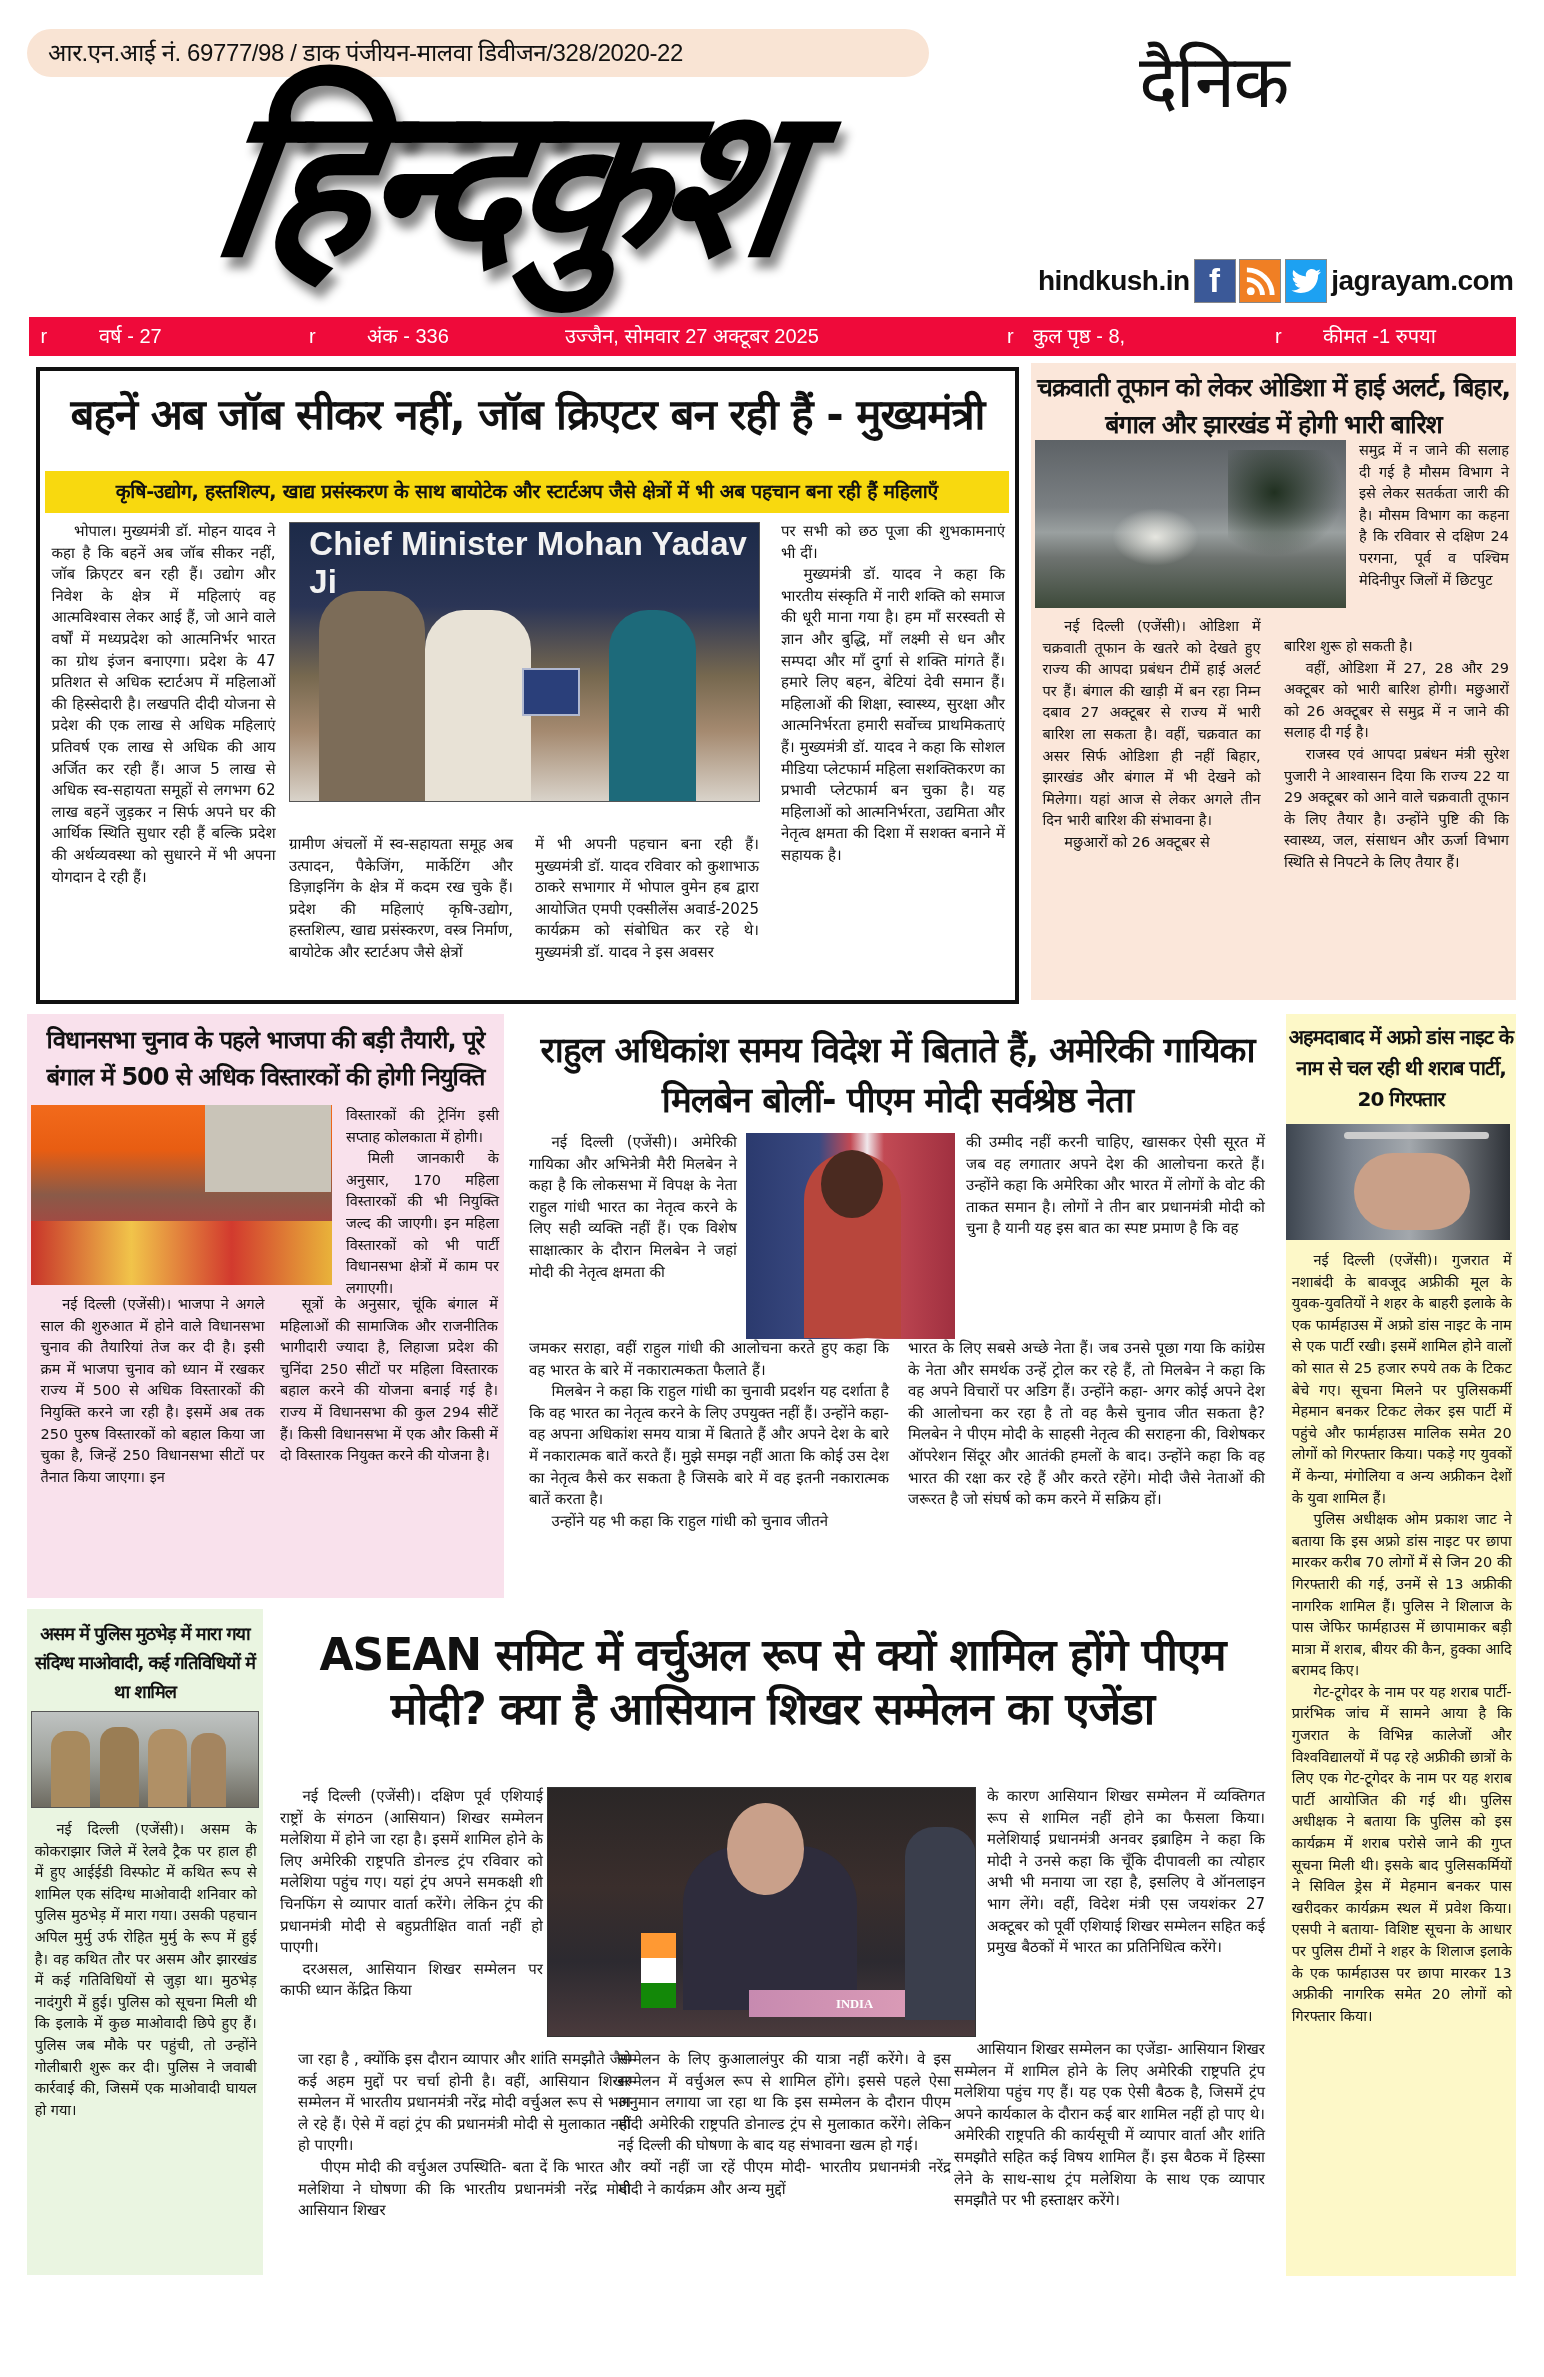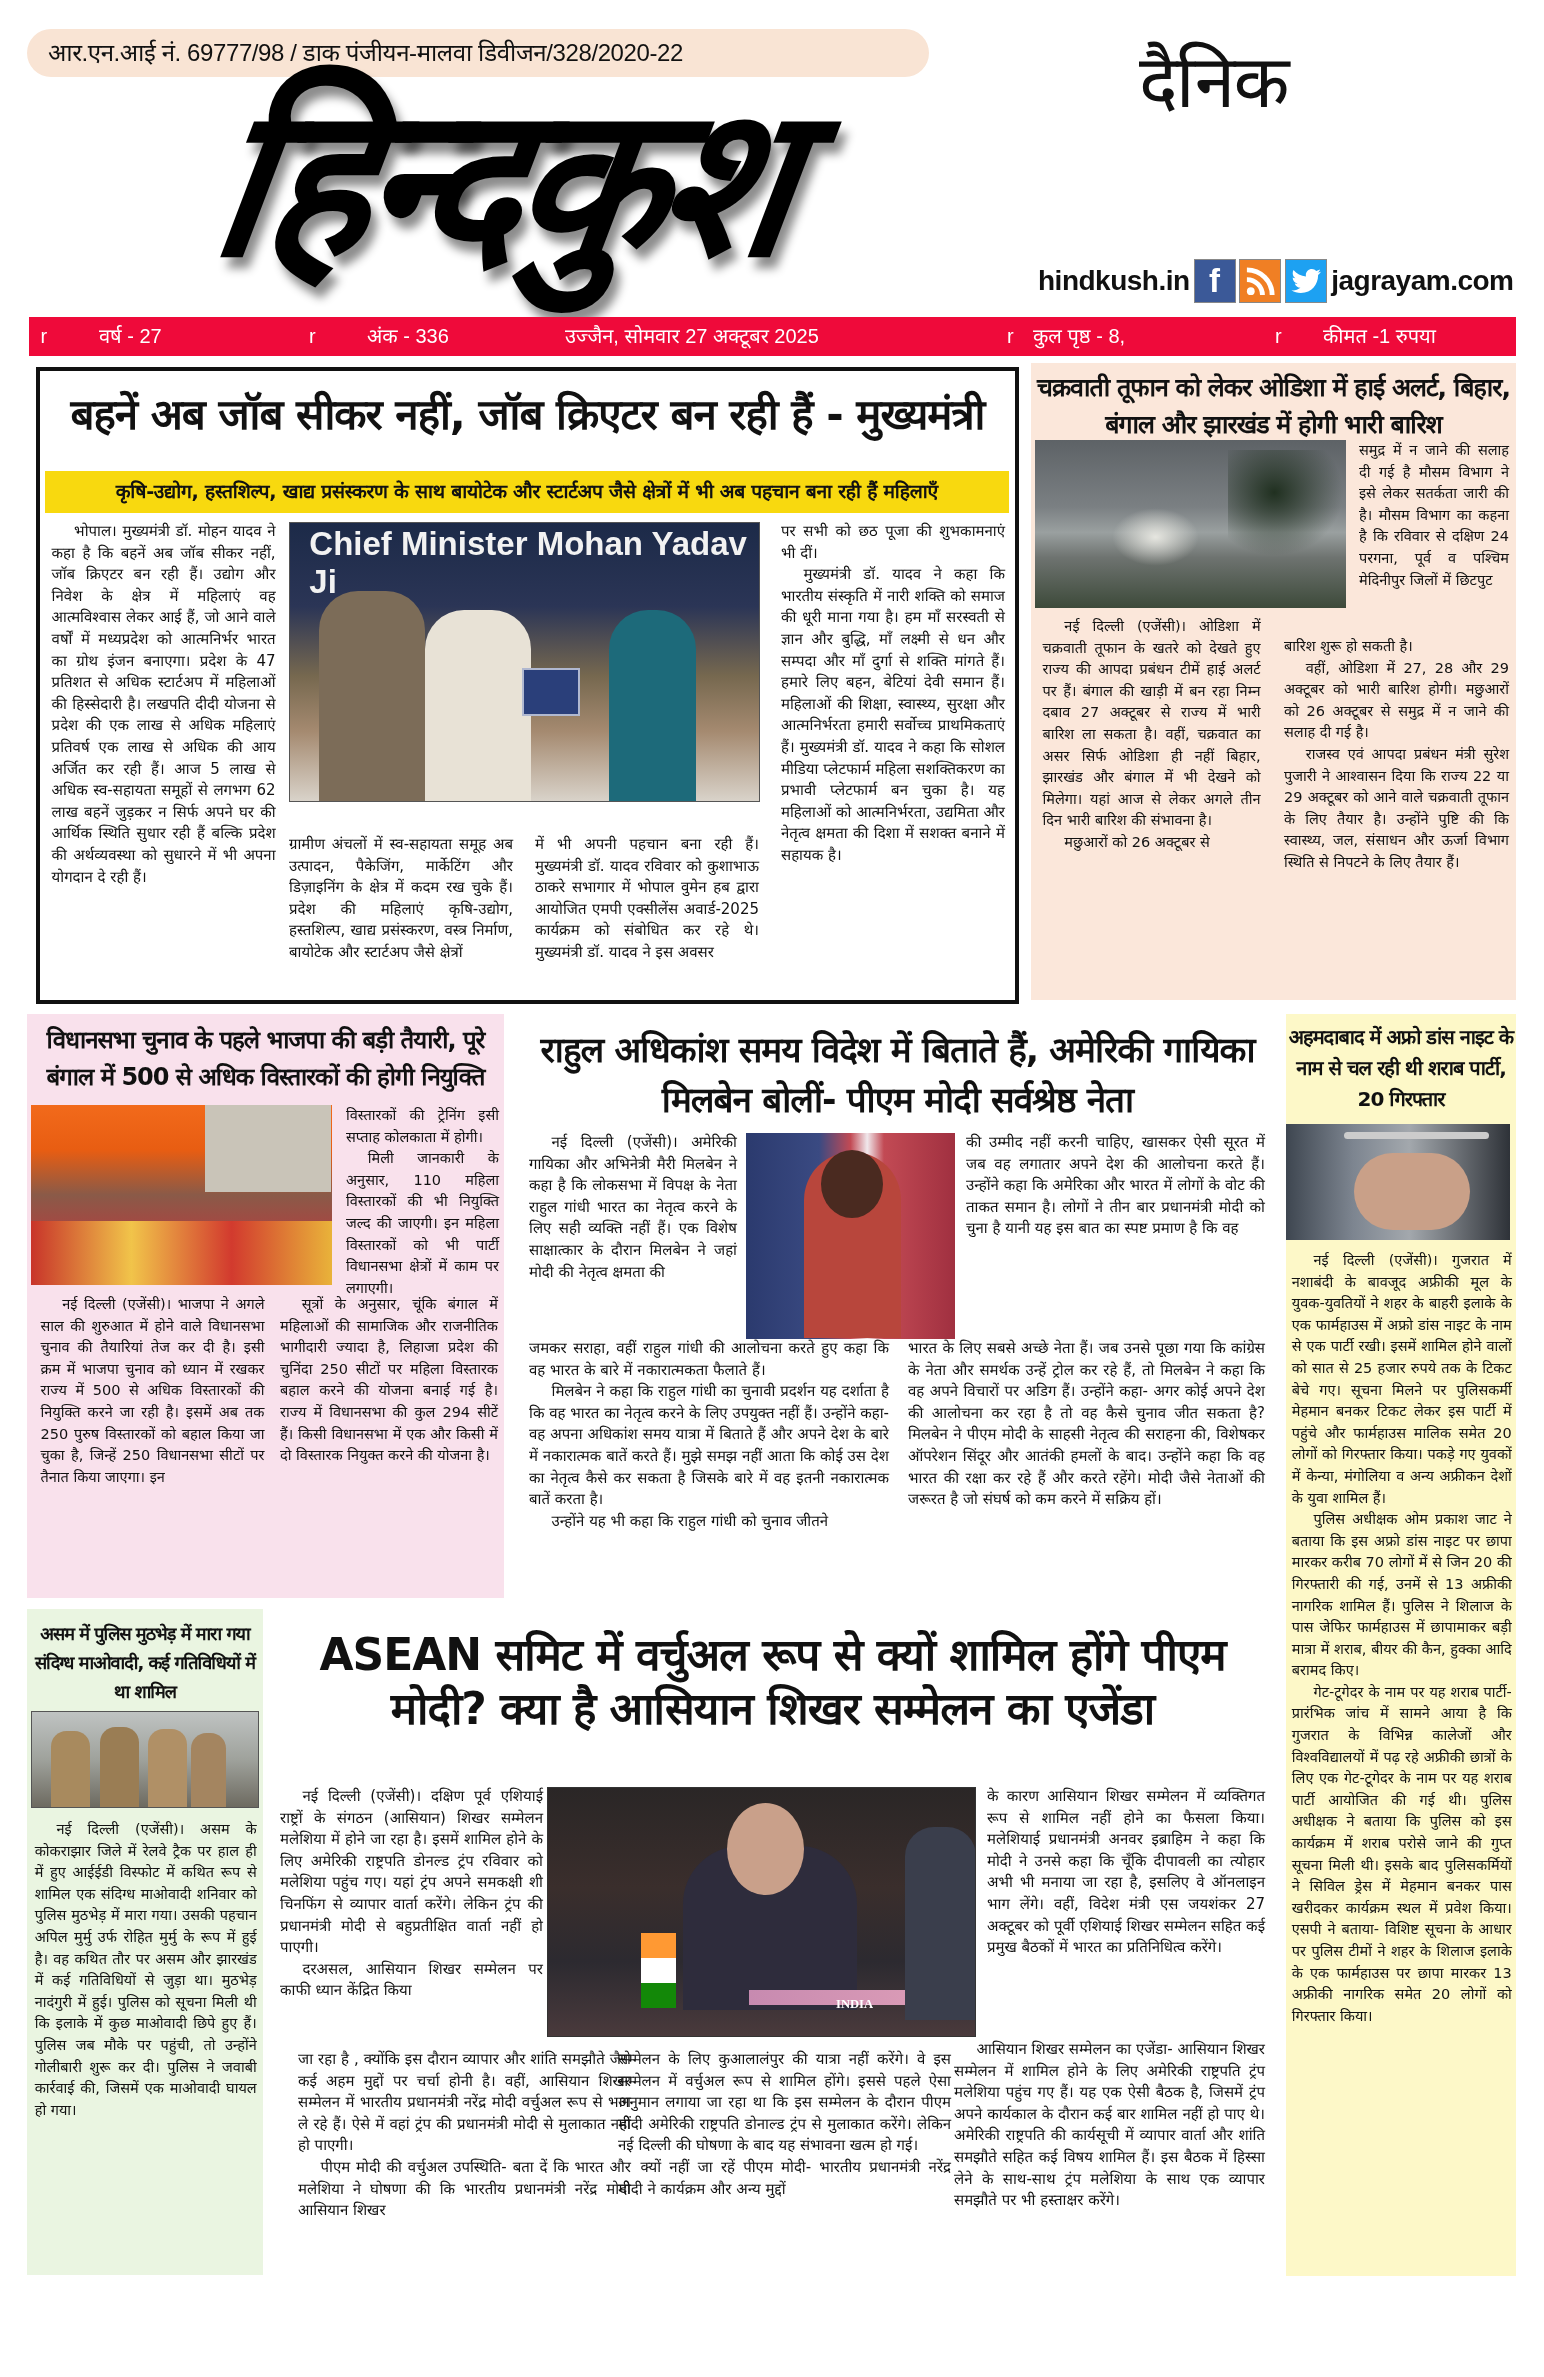--- a/index.html
+++ b/index.html
@@ -135,21 +135,21 @@
 </div>
 
 <div class="box bjp-box">
   <div class="headline bjp-title">विधानसभा चुनाव के पहले भाजपा की बड़ी तैयारी, पूरे बंगाल में 500 से अधिक विस्तारकों की होगी नियुक्ति</div>
   <div class="photo" style="left:3.9px; top:91px; width:301px; height:180px; background: linear-gradient(180deg,#f26a1b 0%,#e85d12 25%,#8a5a48 50%,#b04040 75%,#c34b3a 100%); border:none;">
     <div style="position:absolute; left:174px; top:0; width:126px; height:87px; background:#c9c4b8;"></div>
     <div style="position:absolute; left:0; top:116px; width:301px; height:64px; background:linear-gradient(90deg,#c8342a,#f1c44a,#d23a2e,#e9b33a);"></div>
   </div>
   <div class="col" style="left:319px; top:91px; width:153px; font-size:14.5px;">
     <p class="noind">विस्तारकों की ट्रेनिंग इसी सप्ताह कोलकाता में होगी।</p>
-    <p>मिली जानकारी के अनुसार, 110 महिला विस्तारकों की भी नियुक्ति जल्द की जाएगी। इन महिला विस्तारकों को भी पार्टी विधानसभा क्षेत्रों में काम पर लगाएगी।</p>
+    <p>मिली जानकारी के अनुसार, 170 महिला विस्तारकों की भी नियुक्ति जल्द की जाएगी। इन महिला विस्तारकों को भी पार्टी विधानसभा क्षेत्रों में काम पर लगाएगी।</p>
   </div>
   <div class="col" style="left:13.5px; top:280px; width:224px; font-size:14.5px;">
     <p>नई दिल्ली (एजेंसी)। भाजपा ने अगले साल की शुरुआत में होने वाले विधानसभा चुनाव की तैयारियां तेज कर दी है। इसी क्रम में भाजपा चुनाव को ध्यान में रखकर राज्य में 500 से अधिक विस्तारकों की नियुक्ति करने जा रही है। इसमें अब तक 250 पुरुष विस्तारकों को बहाल किया जा चुका है, जिन्हें 250 विधानसभा सीटों पर तैनात किया जाएगा। इन</p>
   </div>
   <div class="col" style="left:253px; top:280px; width:218px; font-size:14.5px;">
     <p>सूत्रों के अनुसार, चूंकि बंगाल में महिलाओं की सामाजिक और राजनीतिक भागीदारी ज्यादा है, लिहाजा प्रदेश की चुनिंदा 250 सीटों पर महिला विस्तारक बहाल करने की योजना बनाई गई है। राज्य में विधानसभा की कुल 294 सीटें हैं। किसी विधानसभा में एक और किसी में दो विस्तारक नियुक्त करने की योजना है।</p>
   </div>
 </div>
 
 <div class="abs headline rahul-title">राहुल अधिकांश समय विदेश में बिताते हैं, अमेरिकी गायिका मिलबेन बोलीं- पीएम मोदी सर्वश्रेष्ठ नेता</div>
@@ -202,21 +202,21 @@
 <div class="col" style="left:280px; top:1786px; width:263px;">
   <p>नई दिल्ली (एजेंसी)। दक्षिण पूर्व एशियाई राष्ट्रों के संगठन (आसियान) शिखर सम्मेलन मलेशिया में होने जा रहा है। इसमें शामिल होने के लिए अमेरिकी राष्ट्रपति डोनल्ड ट्रंप रविवार को मलेशिया पहुंच गए। यहां ट्रंप अपने समकक्षी शी चिनफिंग से व्यापार वार्ता करेंगे। लेकिन ट्रंप की प्रधानमंत्री मोदी से बहुप्रतीक्षित वार्ता नहीं हो पाएगी।</p>
   <p>दरअसल, आसियान शिखर सम्मेलन पर काफी ध्यान केंद्रित किया</p>
 </div>
 <div class="photo" style="left:547px; top:1787px; width:429px; height:250px; background: linear-gradient(180deg,#2a2626 0%,#3a2e2c 40%,#2c2a30 70%,#4a3a3c 100%); border:1px solid #333;">
   <div style="position:absolute; left:135px; top:58px; width:174px; height:164px; background:#2e2c3c; border-radius:58px 58px 0 0;"></div>
   <div style="position:absolute; left:179px; top:14.5px; width:77px; height:92px; background:#c9a08a; border-radius:50%;"></div>
   <div style="position:absolute; left:93px; top:145px; width:35px; height:25px; background:#ff9933;"></div>
   <div style="position:absolute; left:93px; top:170px; width:35px; height:25px; background:#ffffff;"></div>
   <div style="position:absolute; left:93px; top:195px; width:35px; height:25px; background:#138808;"></div>
-  <div style="position:absolute; left:201px; top:202px; width:212px; height:15px; background:linear-gradient(90deg,#c78ab0,#e0a0b8);">
+  <div style="position:absolute; left:201px; top:202px; width:212px; height:27px; background:linear-gradient(90deg,#c78ab0,#e0a0b8);">
     <span class="caption-india" style="left:87px; top:6.8px;">INDIA</span>
   </div>
   <div style="position:absolute; left:357px; top:39px; width:71px; height:193px; background:#3a3e4c; border-radius:29px 29px 0 0;"></div>
 </div>
 <div class="col" style="left:280px; top:2049px; width:333px;margin-left:18px;">
   <p class="noind">जा रहा है , क्योंकि इस दौरान व्यापार और शांति समझौते जैसे कई अहम मुद्दों पर चर्चा होनी है। वहीं, आसियान शिखर सम्मेलन में भारतीय प्रधानमंत्री नरेंद्र मोदी वर्चुअल रूप से भाग ले रहे हैं। ऐसे में वहां ट्रंप की प्रधानमंत्री मोदी से मुलाकात नहीं हो पाएगी।</p>
   <p>पीएम मोदी की वर्चुअल उपस्थिति- बता दें कि भारत और मलेशिया ने घोषणा की कि भारतीय प्रधानमंत्री नरेंद्र मोदी आसियान शिखर</p>
 </div>
 <div class="col" style="left:618px; top:2049px; width:333px;">
   <p class="noind">सम्मेलन के लिए कुआलालंपुर की यात्रा नहीं करेंगे। वे इस सम्मेलन में वर्चुअल रूप से शामिल होंगे। इससे पहले ऐसा अनुमान लगाया जा रहा था कि इस सम्मेलन के दौरान पीएम मोदी अमेरिकी राष्ट्रपति डोनाल्ड ट्रंप से मुलाकात करेंगे। लेकिन नई दिल्ली की घोषणा के बाद यह संभावना खत्म हो गई।</p>

